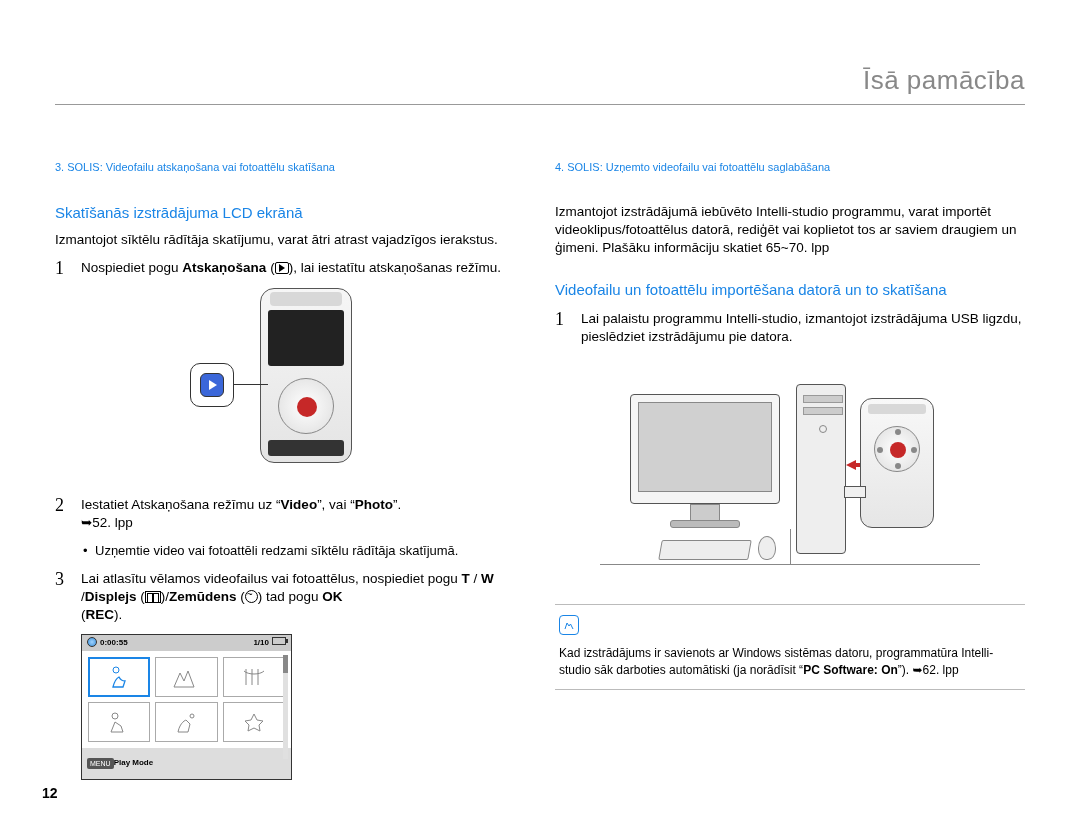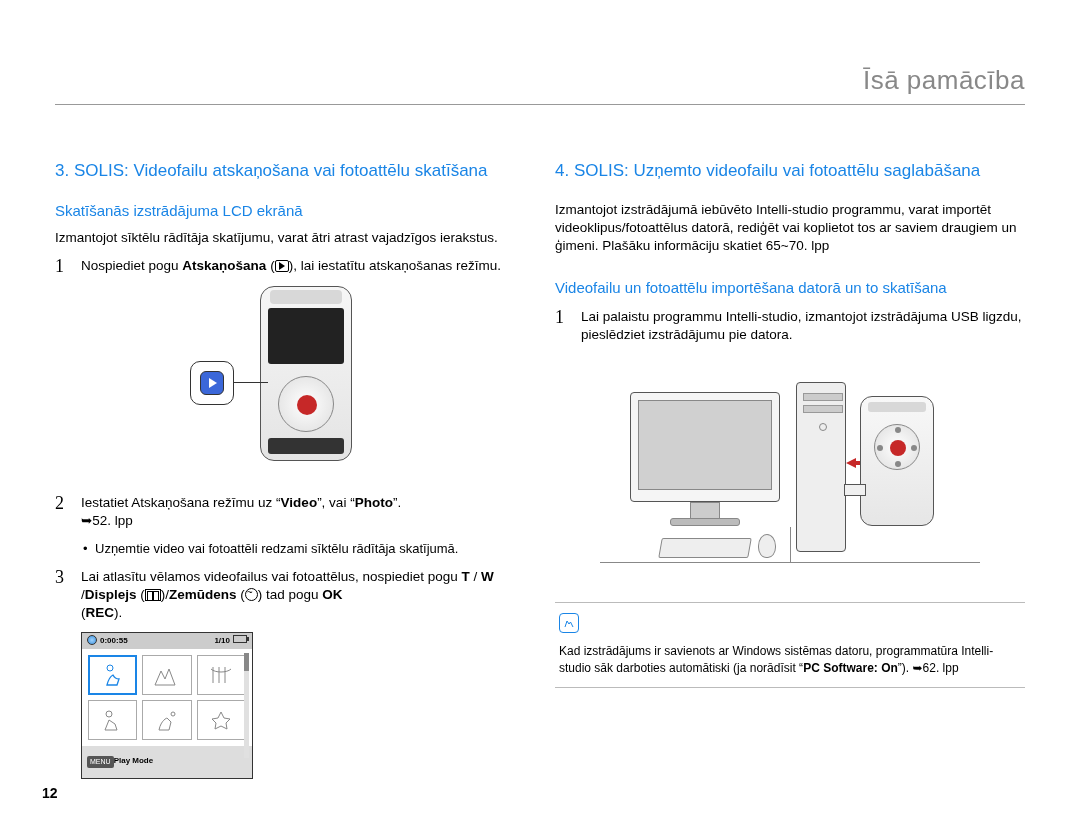--- a/index.html
+++ b/index.html
@@ -3,21 +3,21 @@
 <meta charset="utf-8">
 <style>
   * { box-sizing: border-box; margin: 0; padding: 0; }
   html, body { width: 1080px; height: 827px; font-family: Arial, Helvetica, sans-serif; background: #fff; color: #000; }
   .page { width: 1080px; height: 827px; padding: 30px 55px 30px 55px; position: relative; }
   .header-area { height: 70px; }
   .header-title { text-align: right; font-size: 26px; color: #888; font-weight: normal; letter-spacing: 0.5px; margin-top: 35px; }
   .header-rule { border: none; border-top: 1px solid #999; margin-top: 8px; }
   .content { display: flex; gap: 30px; margin-top: 25px; }
   .col { flex: 1; font-size: 13.5px; line-height: 1.35; }
-  .step-title { color: #1a85e6; font-size: 17px; margin-bottom: 18px; font-weight: normal; }
+  .step-title { color: #1a85e6; font-size: 11px; margin-bottom: 28px; font-weight: normal; }
   .subhead { color: #1a85e6; font-size: 15px; margin-bottom: 8px; font-weight: normal; }
   .body-text { font-size: 13.5px; margin-bottom: 10px; }
   .numlist { list-style: none; padding: 0; margin: 0 0 10px 0; }
   .numlist > li { display: flex; gap: 10px; margin-bottom: 8px; }
   .numlist .num { font-family: Georgia, serif; font-size: 18px; line-height: 1; min-width: 16px; }
   .numlist .txt { flex: 1; }
   .bullets { list-style: none; padding: 0; margin: 4px 0 10px 28px; }
   .bullets li { position: relative; padding-left: 12px; margin-bottom: 4px; font-size: 13px; }
   .bullets li::before { content: "•"; position: absolute; left: 0; top: 0; }
   .inline-icon { display: inline-block; vertical-align: -2px; }
@@ -37,21 +37,21 @@
   .cam-screen { position:absolute; left:78px; top:22px; width:76px; height:56px; background:#222; border-radius:3px; }
   .cam-ctl { position:absolute; left:88px; top:90px; width:56px; height:56px; border:1.5px solid #888; border-radius:50%; background:radial-gradient(#fff,#ddd); }
   .cam-ctl::after{ content:""; position:absolute; left:18px; top:18px; width:20px; height:20px; background:#c62828; border-radius:50%; }
   .cam-bottom { position:absolute; left:78px; top:152px; width:76px; height:16px; background:#333; border-radius:3px; }
   .callout-box { position:absolute; left:0; top:75px; width:44px; height:44px; border:1px solid #333; border-radius:10px; background:#fff; display:flex; align-items:center; justify-content:center; }
   .callout-inner { width:24px; height:24px; border:1px solid #333; border-radius:6px; background:#3b67d9; display:flex; align-items:center; justify-content:center; }
   .callout-inner::after{ content:""; border-left:8px solid #fff; border-top:5px solid transparent; border-bottom:5px solid transparent; margin-left:2px; }
   .callout-line { position:absolute; left:44px; top:96px; width:34px; height:1px; background:#333; }
 
   
-  .thumb-fig { width:172px; margin: 10px 0 0 26px; }
+  .thumb-fig { width:211px; margin: 10px 0 0 26px; }
   .thumb-scr { border:1px solid #333; background:#fff; }
   .thumb-top { display:flex; justify-content:space-between; align-items:center; font-size:8px; background:#ccc; padding:2px 5px; }
   .thumb-top .globe { width:10px; height:10px; border:1px solid #333; border-radius:50%; display:inline-block; margin-right:3px; vertical-align:-2px; background:radial-gradient(#9fd3ff,#3b8fd9);}
   .thumb-top .batt { display:inline-block; width:14px; height:8px; border:1px solid #333; margin-left:3px; position:relative; }
   .thumb-top .batt::after{content:"";position:absolute;right:-3px;top:1px;width:2px;height:4px;background:#333;}
   .thumb-grid { display:grid; grid-template-columns:repeat(3,1fr); gap:5px; padding:6px; }
   .tcell { height:40px; border:1px solid #aaa; display:flex; align-items:center; justify-content:center; }
   .tcell.sel { border:2px solid #1a85e6; }
   .tcell svg { width:36px; height:32px; }
   .thumb-wrap { position:relative; }

